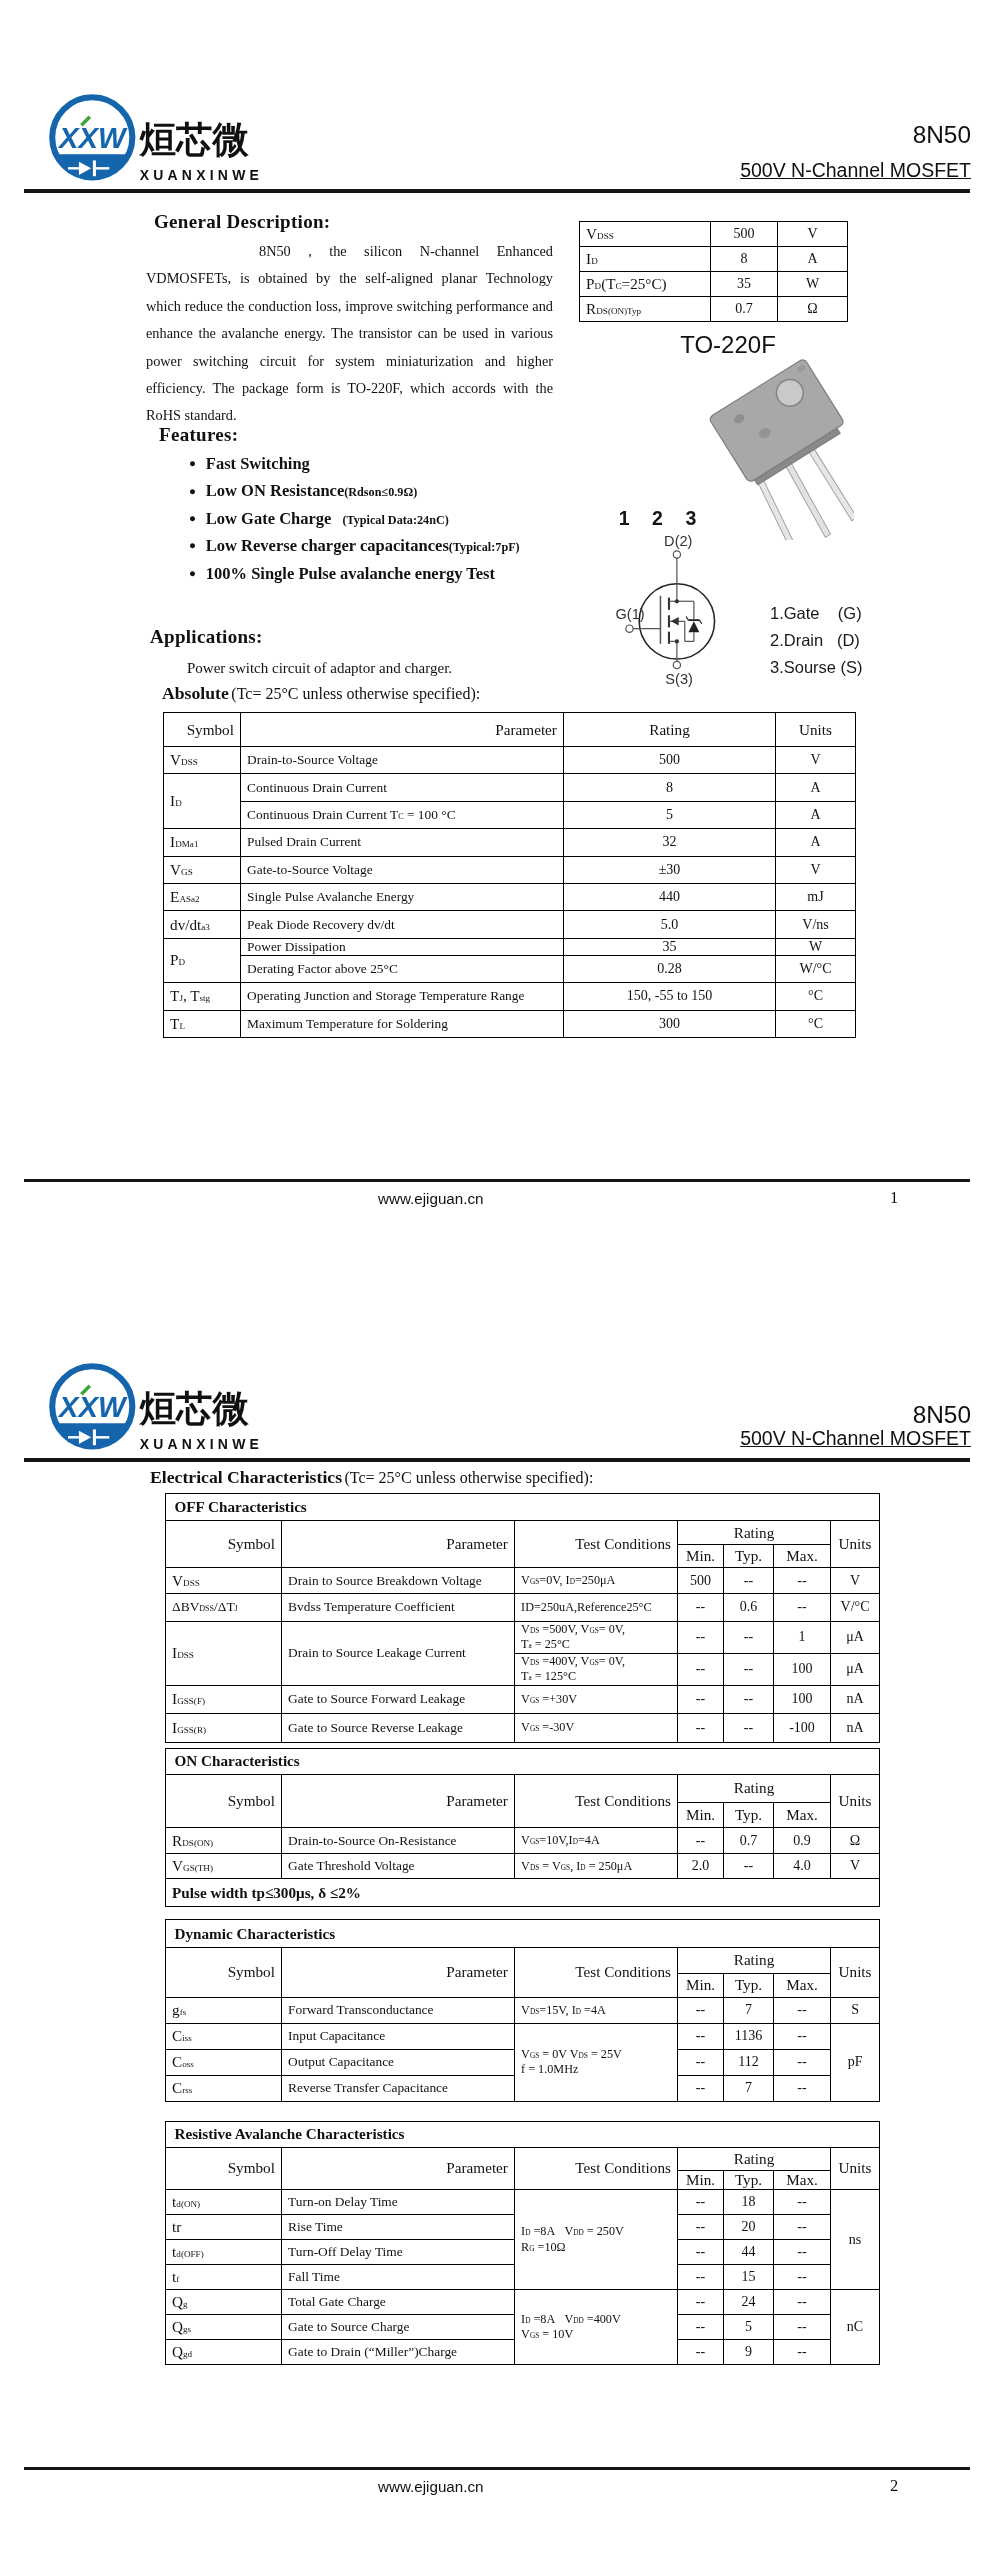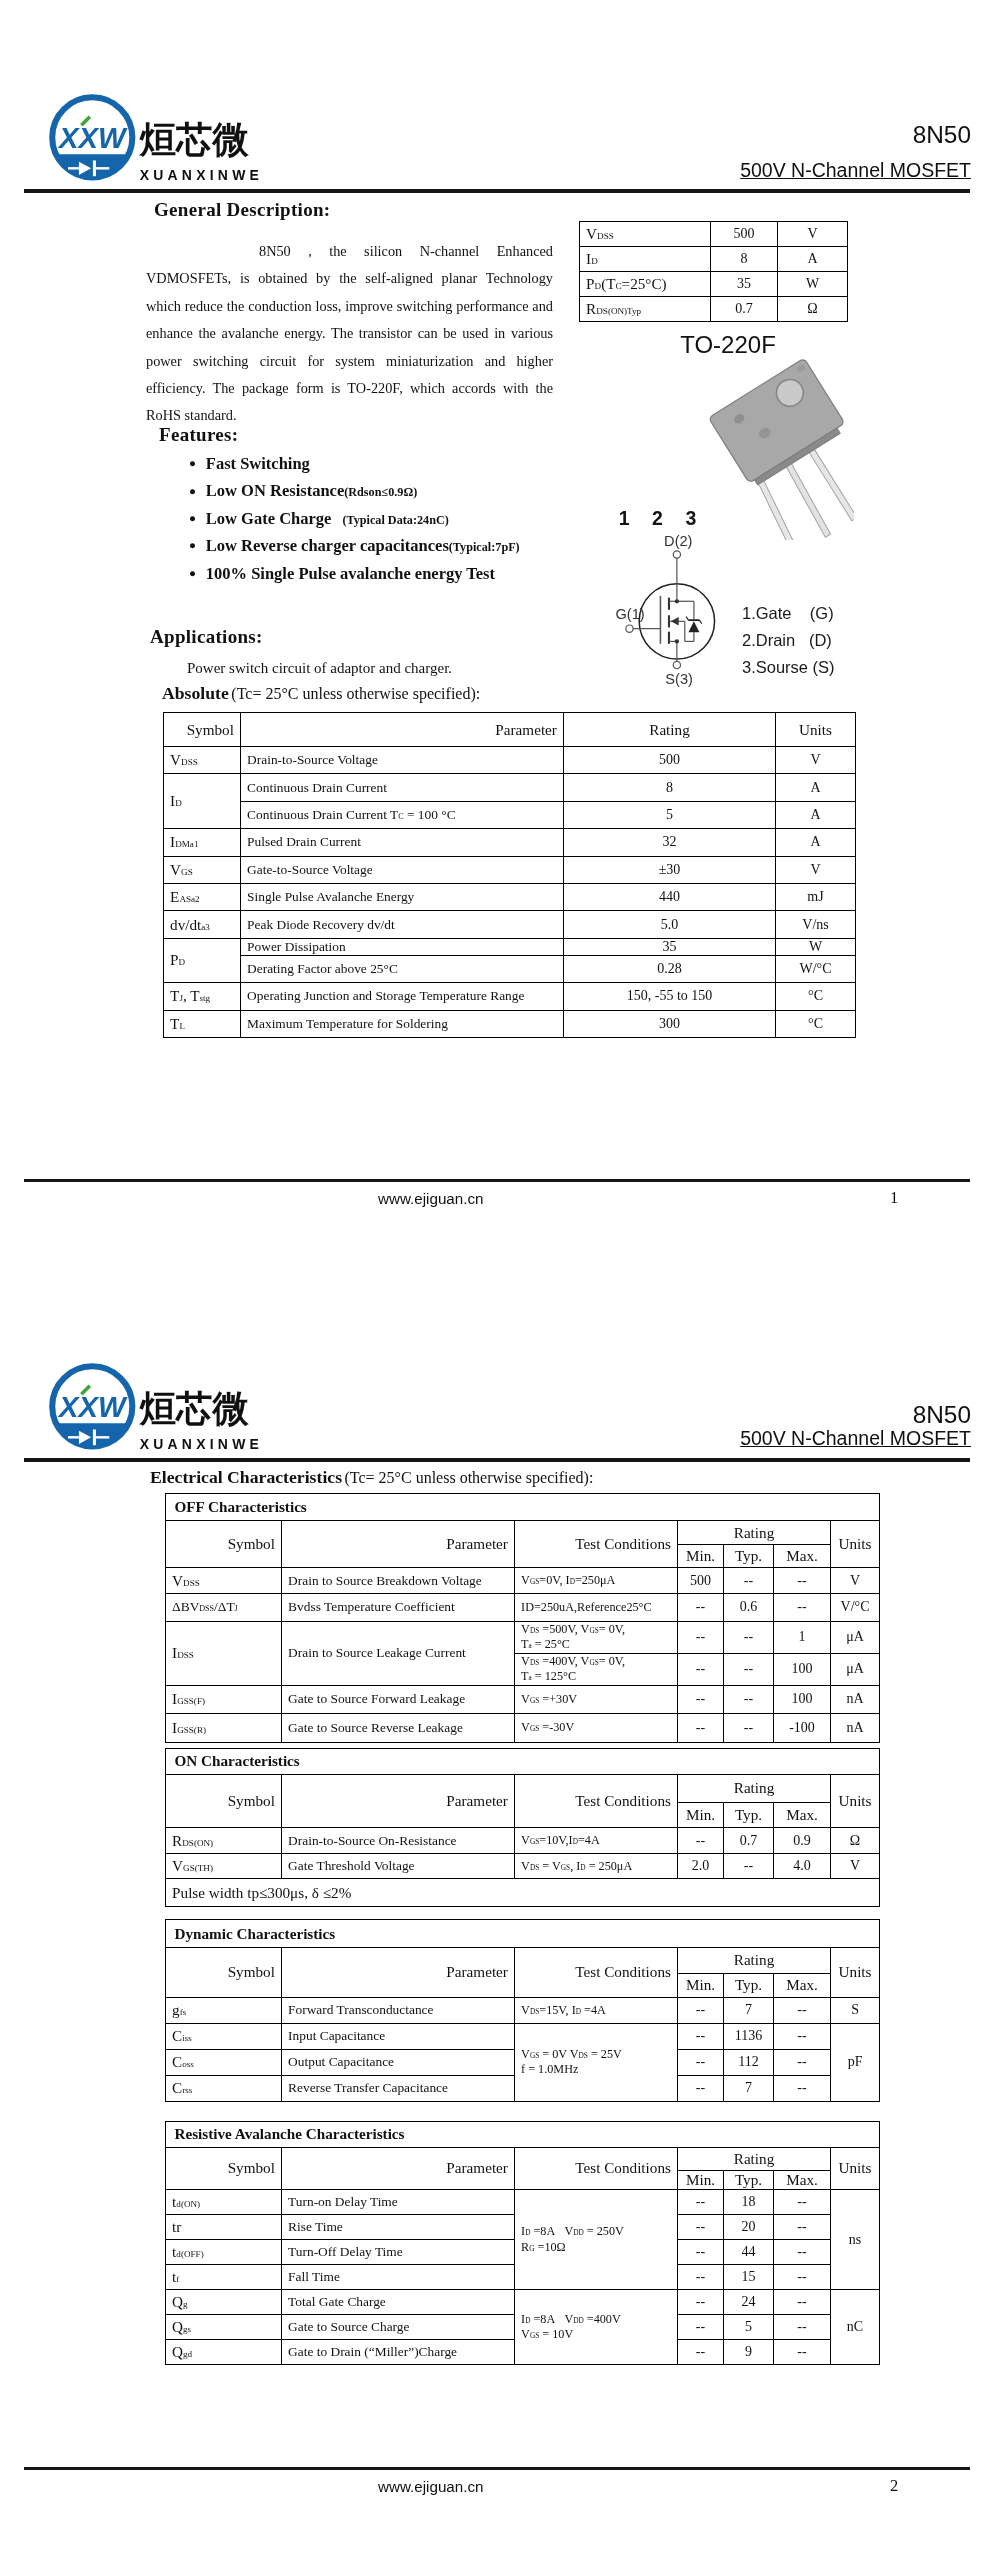--- a/index.html
+++ b/index.html
@@ -22,21 +22,21 @@
              font-family:"Liberation Serif","DejaVu Serif",serif;}
   table.grid td,table.grid th{border:1.2px solid #000;padding:0 6.1px;overflow:hidden;}
   table.grid{border:1.8px solid #000;}
   table.grid th{font-weight:normal;font-size:15.2px;text-align:center;}
   table.grid .th-l{text-align:right;padding-left:8.5px;}
   tr.sec td{font-weight:bold;font-size:15.2px;text-align:left;padding-left:8.5px;border-bottom:1.8px solid #000;}
   td.sym{font-size:15.2px;text-align:left;padding-left:7.3px;}
   td.param{font-size:13.4px;text-align:left;padding-left:7.3px;}
   td.cond{font-size:12.2px;text-align:left;padding-left:6.1px;line-height:15.2px;}
   td.num{font-size:14px;text-align:center;}
-  td.note{font-size:15.2px;text-align:left;padding-left:7.3px;}
+  td.note{font-size:15.2px;text-align:left;padding-left:7.3px;font-weight:bold;}
   th.units-break{word-break:break-all;line-height:16px;}
   .hdrow th{border-bottom-width:1.8px;}
   
   .feat li{list-style:none;font-weight:bold;font-size:16.5px;height:27.4px;line-height:27.4px;white-space:nowrap;}
   .feat li .dot{font-size:11.6px;margin-right:9.8px;vertical-align:1.8px;}
   .feat li .note{font-size:12.2px;}
   .legend div{font-size:16.5px;line-height:27px;white-space:pre;color:#1a1a1a;}
   .footer-site{font-size:15.2px;color:#101010;text-align:left;}
   .footer-page{font-size:16.5px;color:#101010;}
 </style>
@@ -54,21 +54,21 @@
     <line x1="86" y1="129" x2="108" y2="129" stroke="#fff" stroke-width="4"></line>
     <text x="80" y="95" text-anchor="middle" font-style="italic" font-weight="bold" font-size="48" fill="#1565ad" font-family="Liberation Sans, DejaVu Sans, sans-serif">XXW</text>
     <line x1="62" y1="58" x2="76" y2="44" stroke="#43a33e" stroke-width="6"></line>
     <text x="158" y="102" class="brand-cn">烜芯微</text>
     <text x="158" y="148" class="brand-en">XUANXINWEI</text>
   </svg>
   <div class="abs sans partnum" style="left:671px;top:121px;width:300px">8N50</div>
   <div class="abs sans subtitle" style="left:671px;top:159px;width:300px">500V N-Channel MOSFET</div>
   <div class="rule" style="left:24.4px;top:189px;width:946px;height:4.3px"></div>
 
-  <div class="abs h1" style="left:154px;top:199px">General Description:</div>
+  <div class="abs h1" style="left:154px;top:211px">General Description:</div>
   <div class="abs para" style="left:146px;top:238px;width:407px">8N50 , the silicon N-channel Enhanced VDMOSFETs, is obtained by the self-aligned planar Technology which reduce the conduction loss, improve switching performance and enhance the avalanche energy. The transistor can be used in various power switching circuit for system miniaturization and higher efficiency. The package form is TO-220F, which accords with the RoHS standard.</div>
 
   <table class="grid" style="left:579px;top:221px;width:268px">
     <colgroup>
         <col style="width:131px">
         <col style="width:67px">
         <col style="width:70px">
       </colgroup>
     <tbody>
         <tr style="height:25px">
@@ -138,21 +138,21 @@
     <line x1="124" y1="140" x2="142" y2="140" stroke="#222" stroke-width="3"></line>
     <line x1="124" y1="140" x2="120" y2="134" stroke="#222" stroke-width="2"></line>
     <line x1="142" y1="140" x2="146" y2="146" stroke="#222" stroke-width="2"></line>
     <circle cx="105" cy="109" r="3.5" fill="#333"></circle>
     <circle cx="105" cy="175" r="3.5" fill="#333"></circle>
     <text x="84" y="18" font-size="24" fill="#333" font-family="Liberation Sans, DejaVu Sans, sans-serif">D(2)</text>
     <text x="4" y="138" font-size="24" fill="#333" font-family="Liberation Sans, DejaVu Sans, sans-serif">G(1)</text>
     <text x="86" y="245" font-size="24" fill="#333" font-family="Liberation Sans, DejaVu Sans, sans-serif">S(3)</text>
   </svg>
 
-  <div class="abs sans legend" style="left:742px;top:600px">
+  <div class="abs sans legend" style="left:770px;top:600px">
     <div>1.Gate    (G)</div>
     <div>2.Drain   (D)</div>
     <div>3.Sourse (S)</div>
   </div>
 
   <div class="abs h1" style="left:159px;top:424px">Features:</div>
   <ul class="abs feat" style="left:189px;top:450px;margin:0;padding:0">
     <li><span class="dot">●</span><span>Fast Switching</span><span class="note"></span></li>
     <li><span class="dot">●</span><span>Low ON Resistance</span><span class="note">(Rdson≤0.9Ω)</span></li>
     <li><span class="dot">●</span><span>Low Gate Charge</span><span class="note" style="margin-left:11px">(Typical Data:24nC)</span></li>

